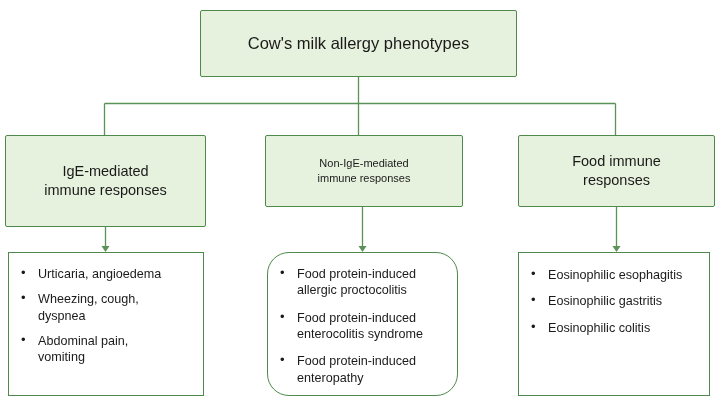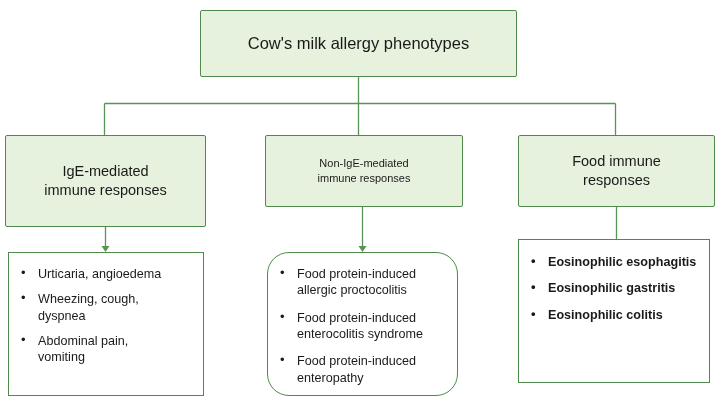--- a/index.html
+++ b/index.html
@@ -73,21 +73,21 @@
   .node-list {
     background: #ffffff;
     border: 1.3px solid #4f8a4c;
     border-radius: 0;
     align-items: flex-start;
     justify-content: flex-start;
   }
 
   .node-list1 { left: 8px;   top: 252px; width: 196px; height: 144px; }
   .node-list2 { left: 267px; top: 252px; width: 191px; height: 144px; border-radius: 22px; }
-  .node-list3 { left: 518px; top: 239px; width: 192px; height: 144px; font-weight: bold; }
+  .node-list3 { left: 518px; top: 252px; width: 192px; height: 144px; }
 
   ul.bullets {
     list-style: none;
     margin: 0;
     padding: 13px 8px 0 10px;
     width: 100%;
     box-sizing: border-box;
     font-size: 12.6px;
     line-height: 1.30;
   }

